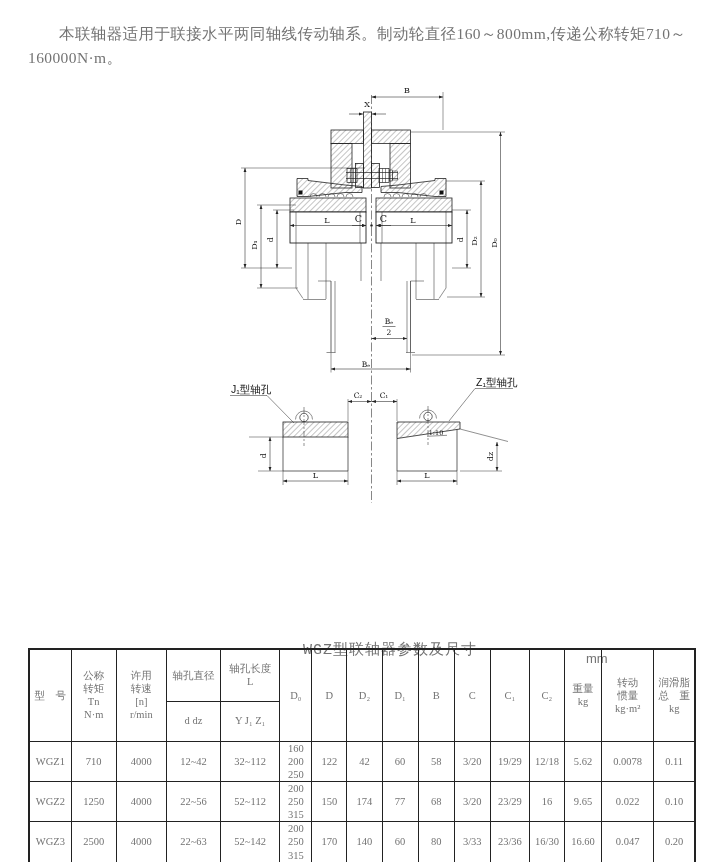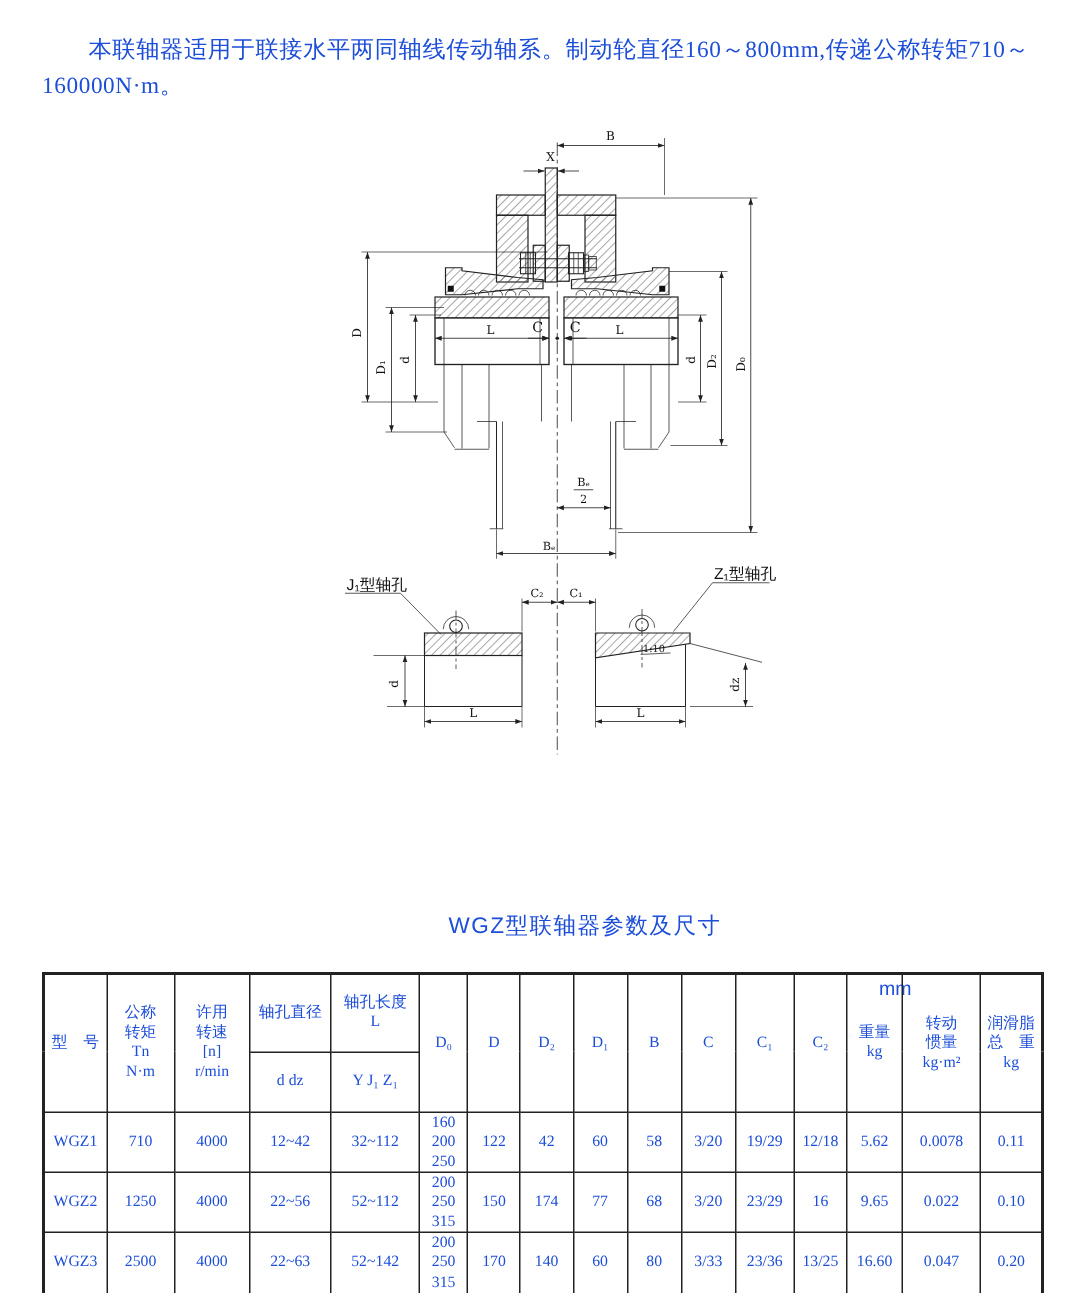--- a/index.html
+++ b/index.html
@@ -1,23 +1,23 @@
 <!DOCTYPE html>
 <html><head>
 <meta charset="utf-8">
 <style>
   html,body{margin:0;padding:0;background:#fff;}
-  .page{position:relative;width:726px;height:862px;background:#fff;color:#1d4ed8;
+  .page{position:relative;width:726px;height:862px;background:#fff;color:#737373;
         font-family:"Liberation Serif","DejaVu Serif",serif;overflow:hidden;}
   .intro{position:absolute;left:28px;top:6px;width:672px;font-size:15.5px;
          line-height:1.6;text-indent:2em;letter-spacing:.4px;}
   .drawing-wrap{position:absolute;left:222px;top:85px;width:300px;height:423px;}
-  .tbl-title{position:absolute;left:250px;top:608px;width:280px;text-align:center;
+  .tbl-title{position:absolute;left:250px;top:640px;width:280px;text-align:center;
              font-size:15px;letter-spacing:1px;
-             font-family:Liberation Sans, sans-serif;}
+             font-family:Liberation Mono, monospace;}
   .tbl-unit{position:absolute;left:586px;top:615px;font-size:13px;
             font-family:"Liberation Sans","DejaVu Sans",sans-serif;margin-top:36px;}
   table.params{position:absolute;left:28px;top:648px;width:668px;
                border-collapse:collapse;table-layout:fixed;
                border:2px solid #222;font-size:10.5px;text-align:center;}
   table.params th,table.params td{border:1px solid #222;padding:0 1px;
       vertical-align:middle;white-space:pre-line;line-height:1.25;
       font-weight:normal;font-family:"Liberation Serif","DejaVu Serif","DejaVu Sans",serif;}
   tr.h1{height:52px;} tr.h2{height:40px;} tr.r{height:39px;}
   td.d0{line-height:1.08;}
@@ -346,20 +346,20 @@
       <td>52~142</td>
       <td class="d0">200
 250
 315</td>
       <td>170</td>
       <td>140</td>
       <td>60</td>
       <td>80</td>
       <td>3/33</td>
       <td>23/36</td>
-      <td>13/25</td>
+      <td>16/30</td>
       <td>16.60</td>
       <td>0.047</td>
       <td>0.20</td>
     </tr>
   </tbody>
     </table>
 </div>
 
 </body></html>

